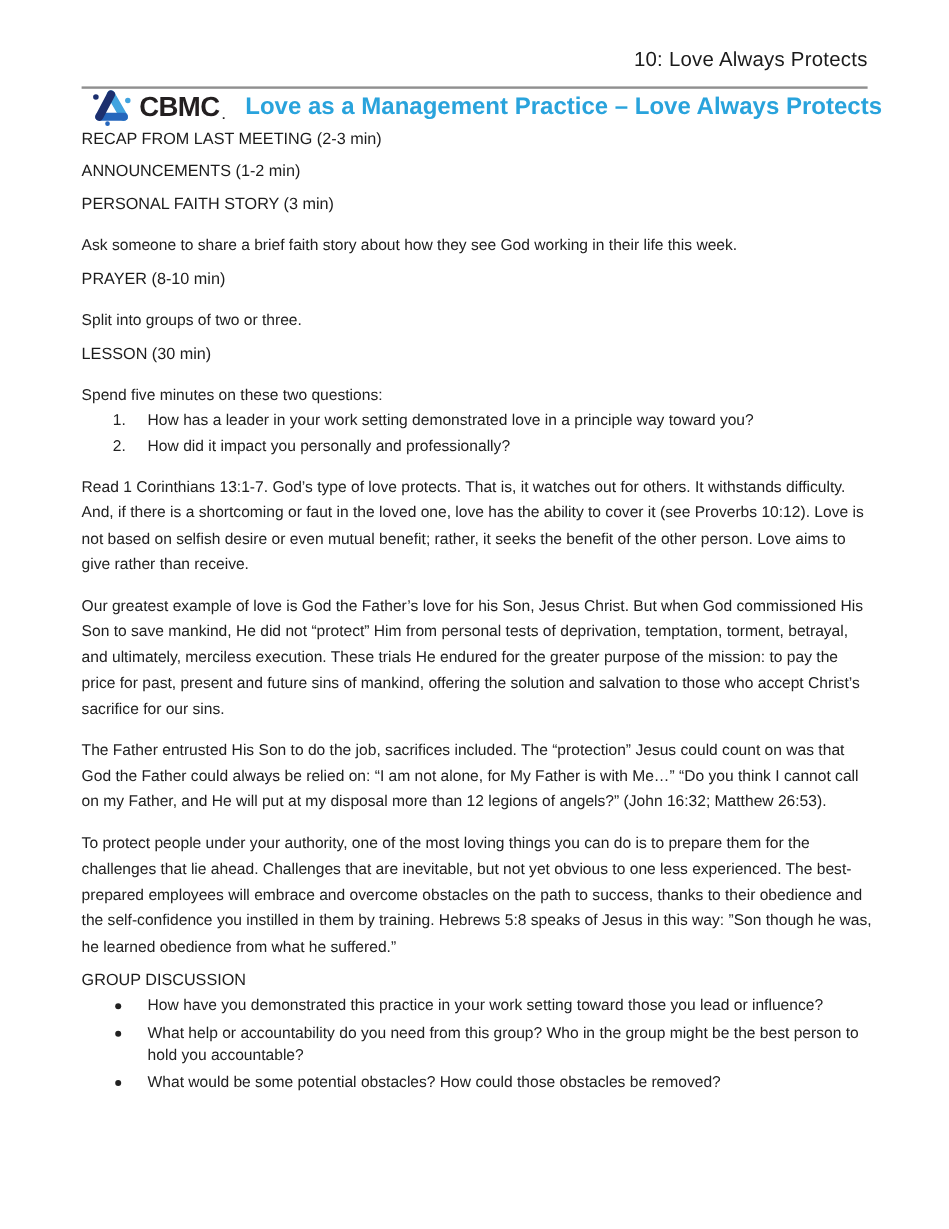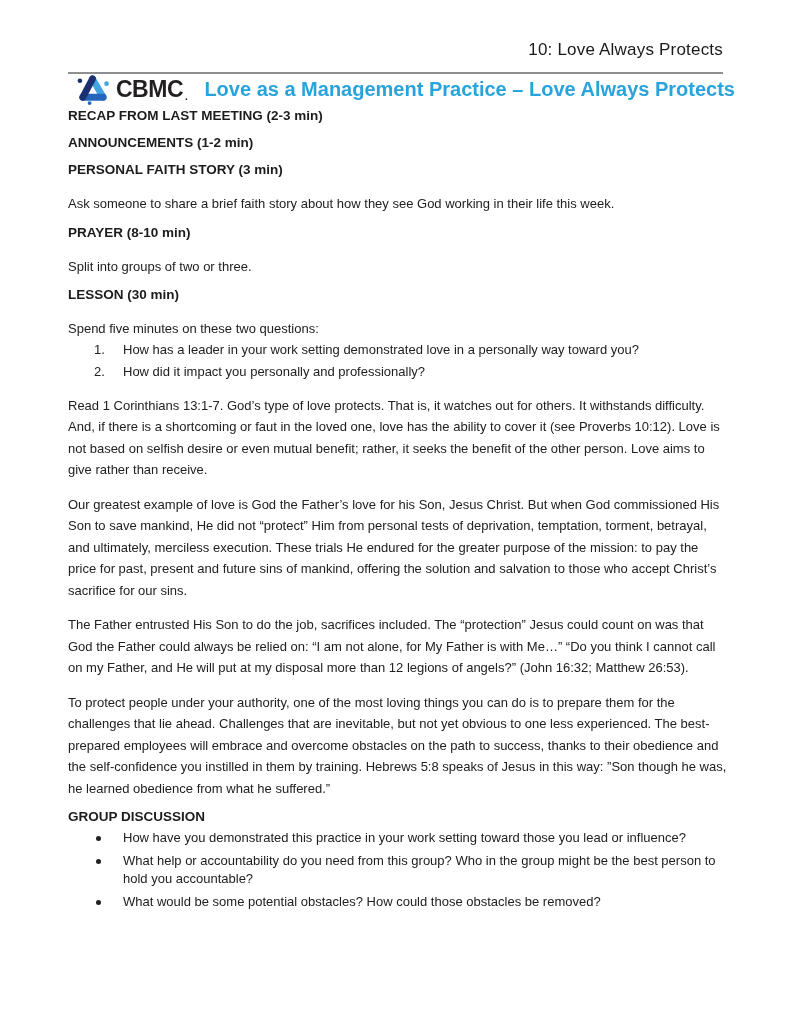--- a/index.html
+++ b/index.html
@@ -40,21 +40,21 @@
   .doc-subtitle {
     position: absolute; top: 78px; right: 56px;
     font-size: 20px; font-weight: 700; white-space: nowrap;
   }
   
   .content {
     position: absolute; top: 103px; left: 68px; right: 62px;
     font-size: 13px; line-height: 21.5px;
   }
   .sec-heading {
-    font-size: 13.5px; font-weight: 700; color: #1c1c1c;
+    font-size: 13.5px; font-weight: 400; color: #1c1c1c;
     line-height: 18px; margin: 9px 0 3px;
   }
   .sec-heading.first { margin-top: 4px; }
   .sec-body { margin: 14px 0 0; }
   .para { margin-top: 13px; }
   ol.num-list, ul.bullet-list { list-style: none; margin-top: 1px; }
   .num-list li, .bullet-list li {
     display: flex; align-items: flex-start;
     line-height: 18.5px; margin: 0 0 4px 26px;
   }
@@ -101,21 +101,21 @@
     <p class="sec-body">Ask someone to share a brief faith story about how they see God working in their life this week.</p>
 
     <div class="sec-heading">PRAYER (8-10 min)</div>
     <p class="sec-body">Split into groups of two or three.</p>
 
     <div class="sec-heading">LESSON (30 min)</div>
     <p class="sec-body">Spend five minutes on these two questions:</p>
     <ol class="num-list">
       <li>
         <span class="num-marker">1.</span>
-        <span class="li-text">How has a leader in your work setting demonstrated love in a personally way toward you?</span>
+        <span class="li-text">How has a leader in your work setting demonstrated love in a principle way toward you?</span>
       </li>
       <li>
         <span class="num-marker">2.</span>
         <span class="li-text">How did it impact you personally and professionally?</span>
       </li>
     </ol>
 
     <p class="para">Read 1 Corinthians 13:1-7. God’s type of love protects. That is, it watches out for others. It withstands difficulty. And, if there is a shortcoming or faut in the loved one, love has the ability to cover it (see Proverbs 10:12). Love is not based on selfish desire or even mutual benefit; rather, it seeks the benefit of the other person. Love aims to give rather than receive.</p>
     <p class="para">Our greatest example of love is God the Father’s love for his Son, Jesus Christ. But when God commissioned His Son to save mankind, He did not “protect” Him from personal tests of deprivation, temptation, torment, betrayal, and ultimately, merciless execution. These trials He endured for the greater purpose of the mission: to pay the price for past, present and future sins of mankind, offering the solution and salvation to those who accept Christ’s sacrifice for our sins.</p>
     <p class="para">The Father entrusted His Son to do the job, sacrifices included. The “protection” Jesus could count on was that God the Father could always be relied on: “I am not alone, for My Father is with Me…” “Do you think I cannot call on my Father, and He will put at my disposal more than 12 legions of angels?” (John 16:32; Matthew 26:53).</p>

